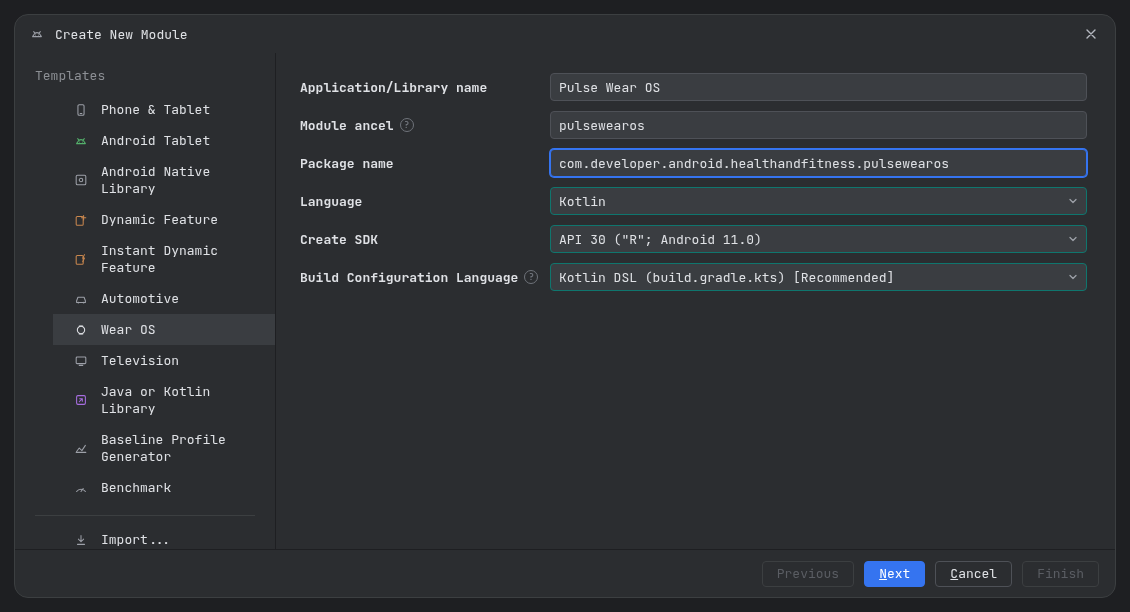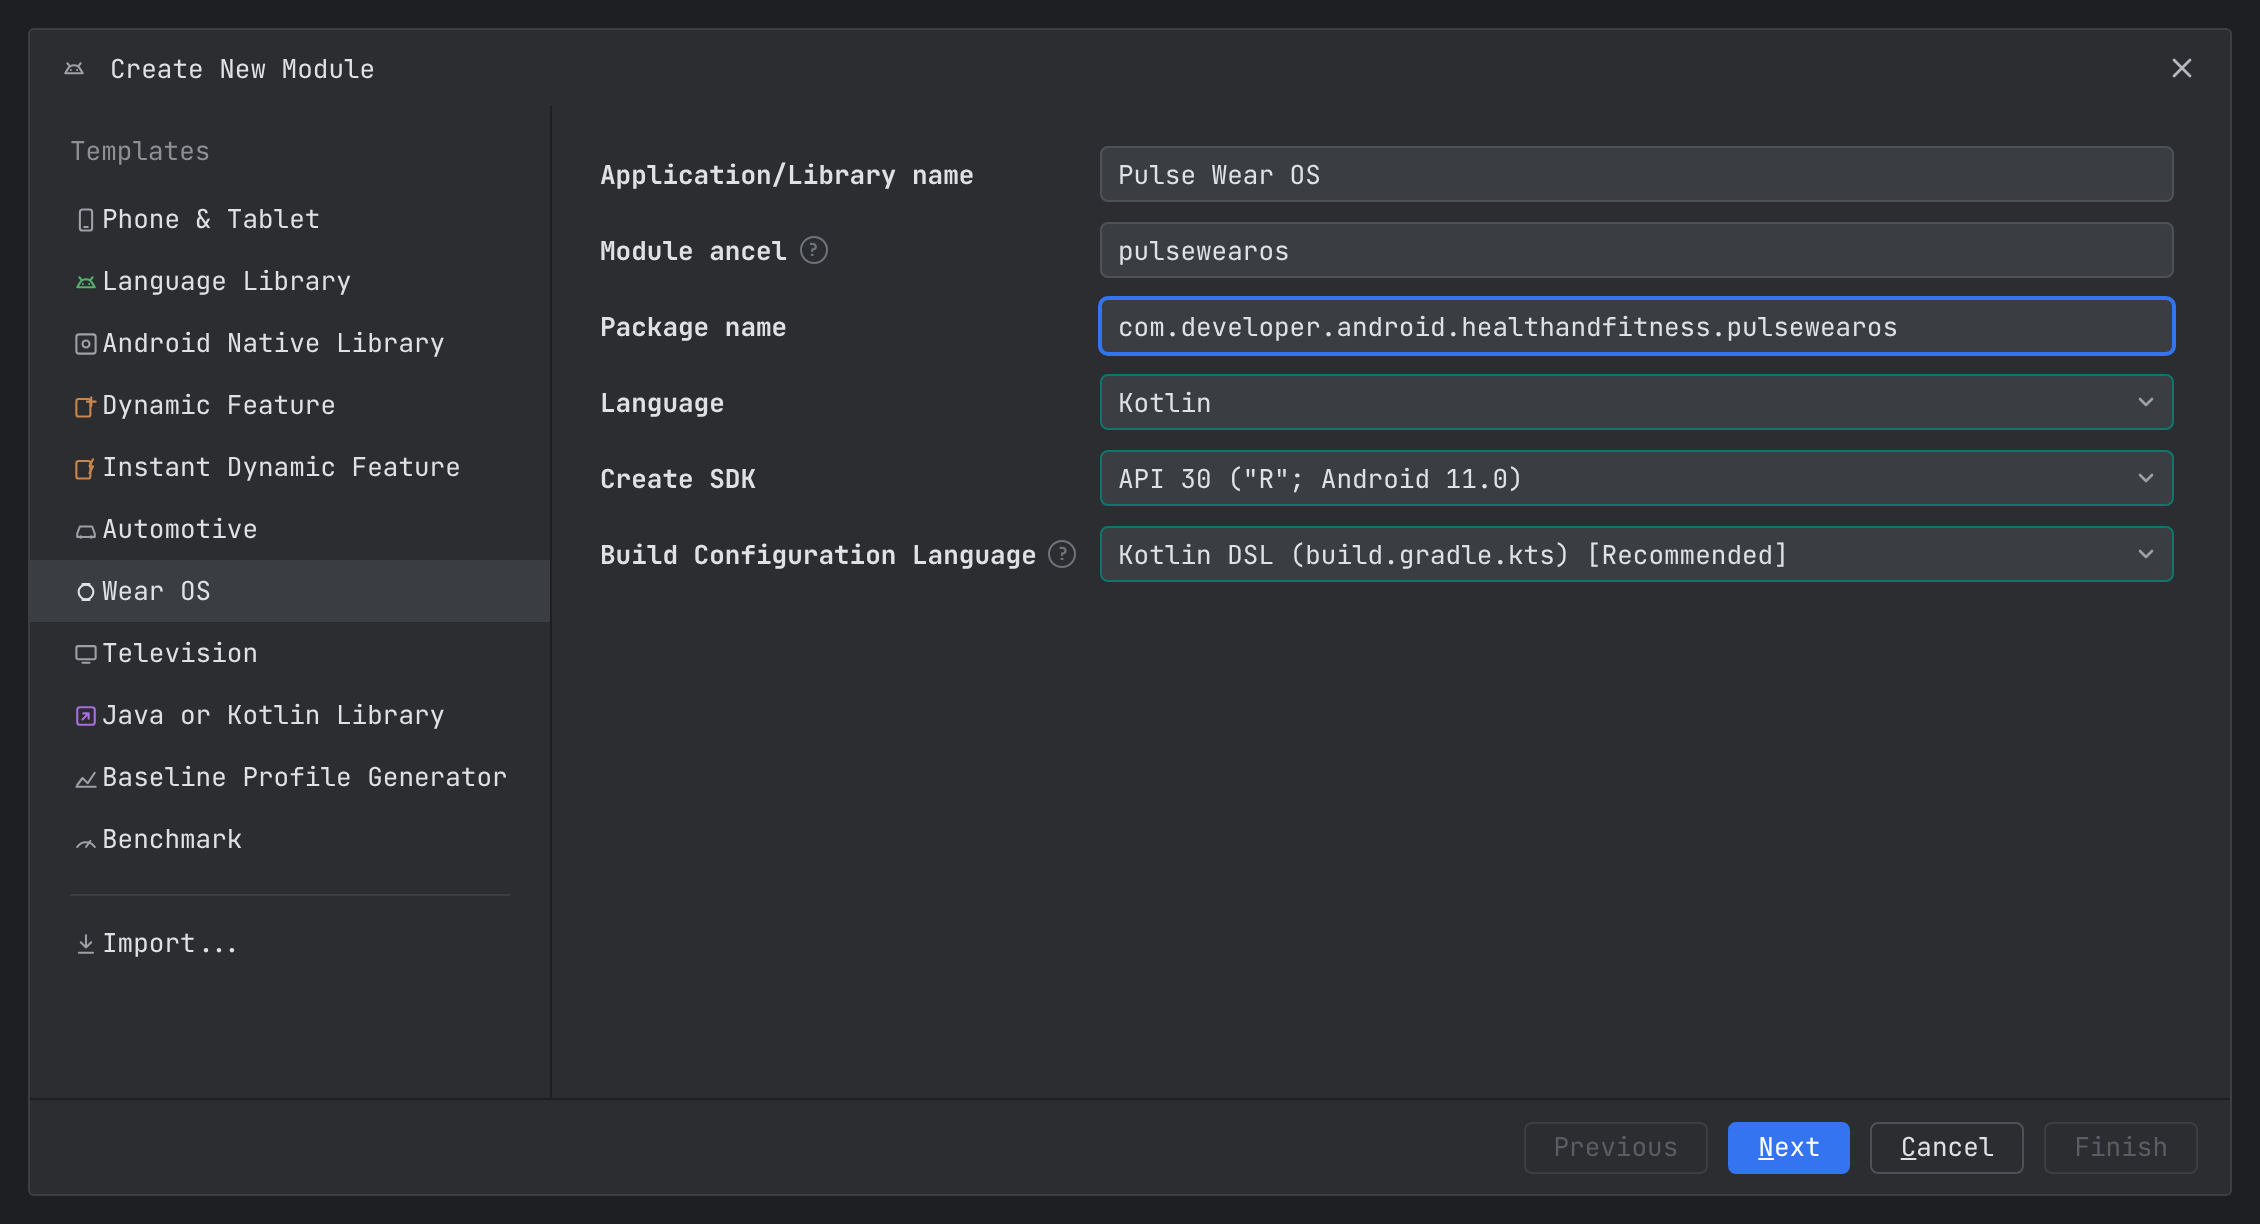--- a/index.html
+++ b/index.html
@@ -17,21 +17,21 @@
     overflow: hidden;
   }
   .dialog {
     position: absolute;
     left: 14px;
     top: 14px;
     right: 14px;
     bottom: 14px;
     background: #2b2d30;
     border: 1px solid #3c3f41;
-    border-radius: 3px;
+    border-radius: 14px;
     display: flex;
     flex-direction: column;
     overflow: hidden;
   }
   .titlebar {
     display: flex;
     align-items: center;
     justify-content: space-between;
     padding: 8px 14px;
     height: 38px;
@@ -69,25 +69,26 @@
     padding-top: 10px;
   }
   .sidebar-heading {
     padding: 4px 18px 10px 20px;
     color: #8c8f94;
     font-size: 13px;
   }
   .sidebar-item {
     display: flex;
     align-items: center;
-    gap: 0;
+    gap: 12px;
     padding: 7px 18px 7px 20px;
     color: #dfe1e5;
     cursor: pointer;
     font-size: 13px;
+    margin-left: 38px;
   }
   .sidebar-item.selected {
     background: #3a3d41;
   }
   .sidebar-sep {
     margin: 12px 20px 8px 20px;
     border: none;
     border-top: 1px solid #3c3f41;
   }
   .icon {
@@ -255,21 +256,21 @@
       <div class="sidebar-item">
         <span class="icon">
           <svg width="14" height="14" viewBox="0 0 16 16" fill="none">
             <path d="M3 11 L4.5 8.5 A4 4 0 0 1 11.5 8.5 L13 11 Z" stroke="#54b06b" stroke-width="1.2" fill="none" stroke-linejoin="round"></path>
             <circle cx="6.2" cy="9.2" r="0.6" fill="#54b06b"></circle>
             <circle cx="9.8" cy="9.2" r="0.6" fill="#54b06b"></circle>
             <line x1="5.2" y1="6.5" x2="4.2" y2="5.3" stroke="#54b06b" stroke-width="1.2" stroke-linecap="round"></line>
             <line x1="10.8" y1="6.5" x2="11.8" y2="5.3" stroke="#54b06b" stroke-width="1.2" stroke-linecap="round"></line>
           </svg>
         </span>
-        <span>Language Library</span>
+        <span>Android Tablet</span>
       </div>
 
       <div class="sidebar-item">
         <span class="icon">
           <svg width="14" height="14" viewBox="0 0 16 16" fill="none">
             <rect x="2.5" y="2.5" width="11" height="11" rx="1.5" stroke="#9da0a8" stroke-width="1.2"></rect>
             <circle cx="8" cy="8" r="2" stroke="#9da0a8" stroke-width="1.2"></circle>
           </svg>
         </span>
         <span>Android Native Library</span>

